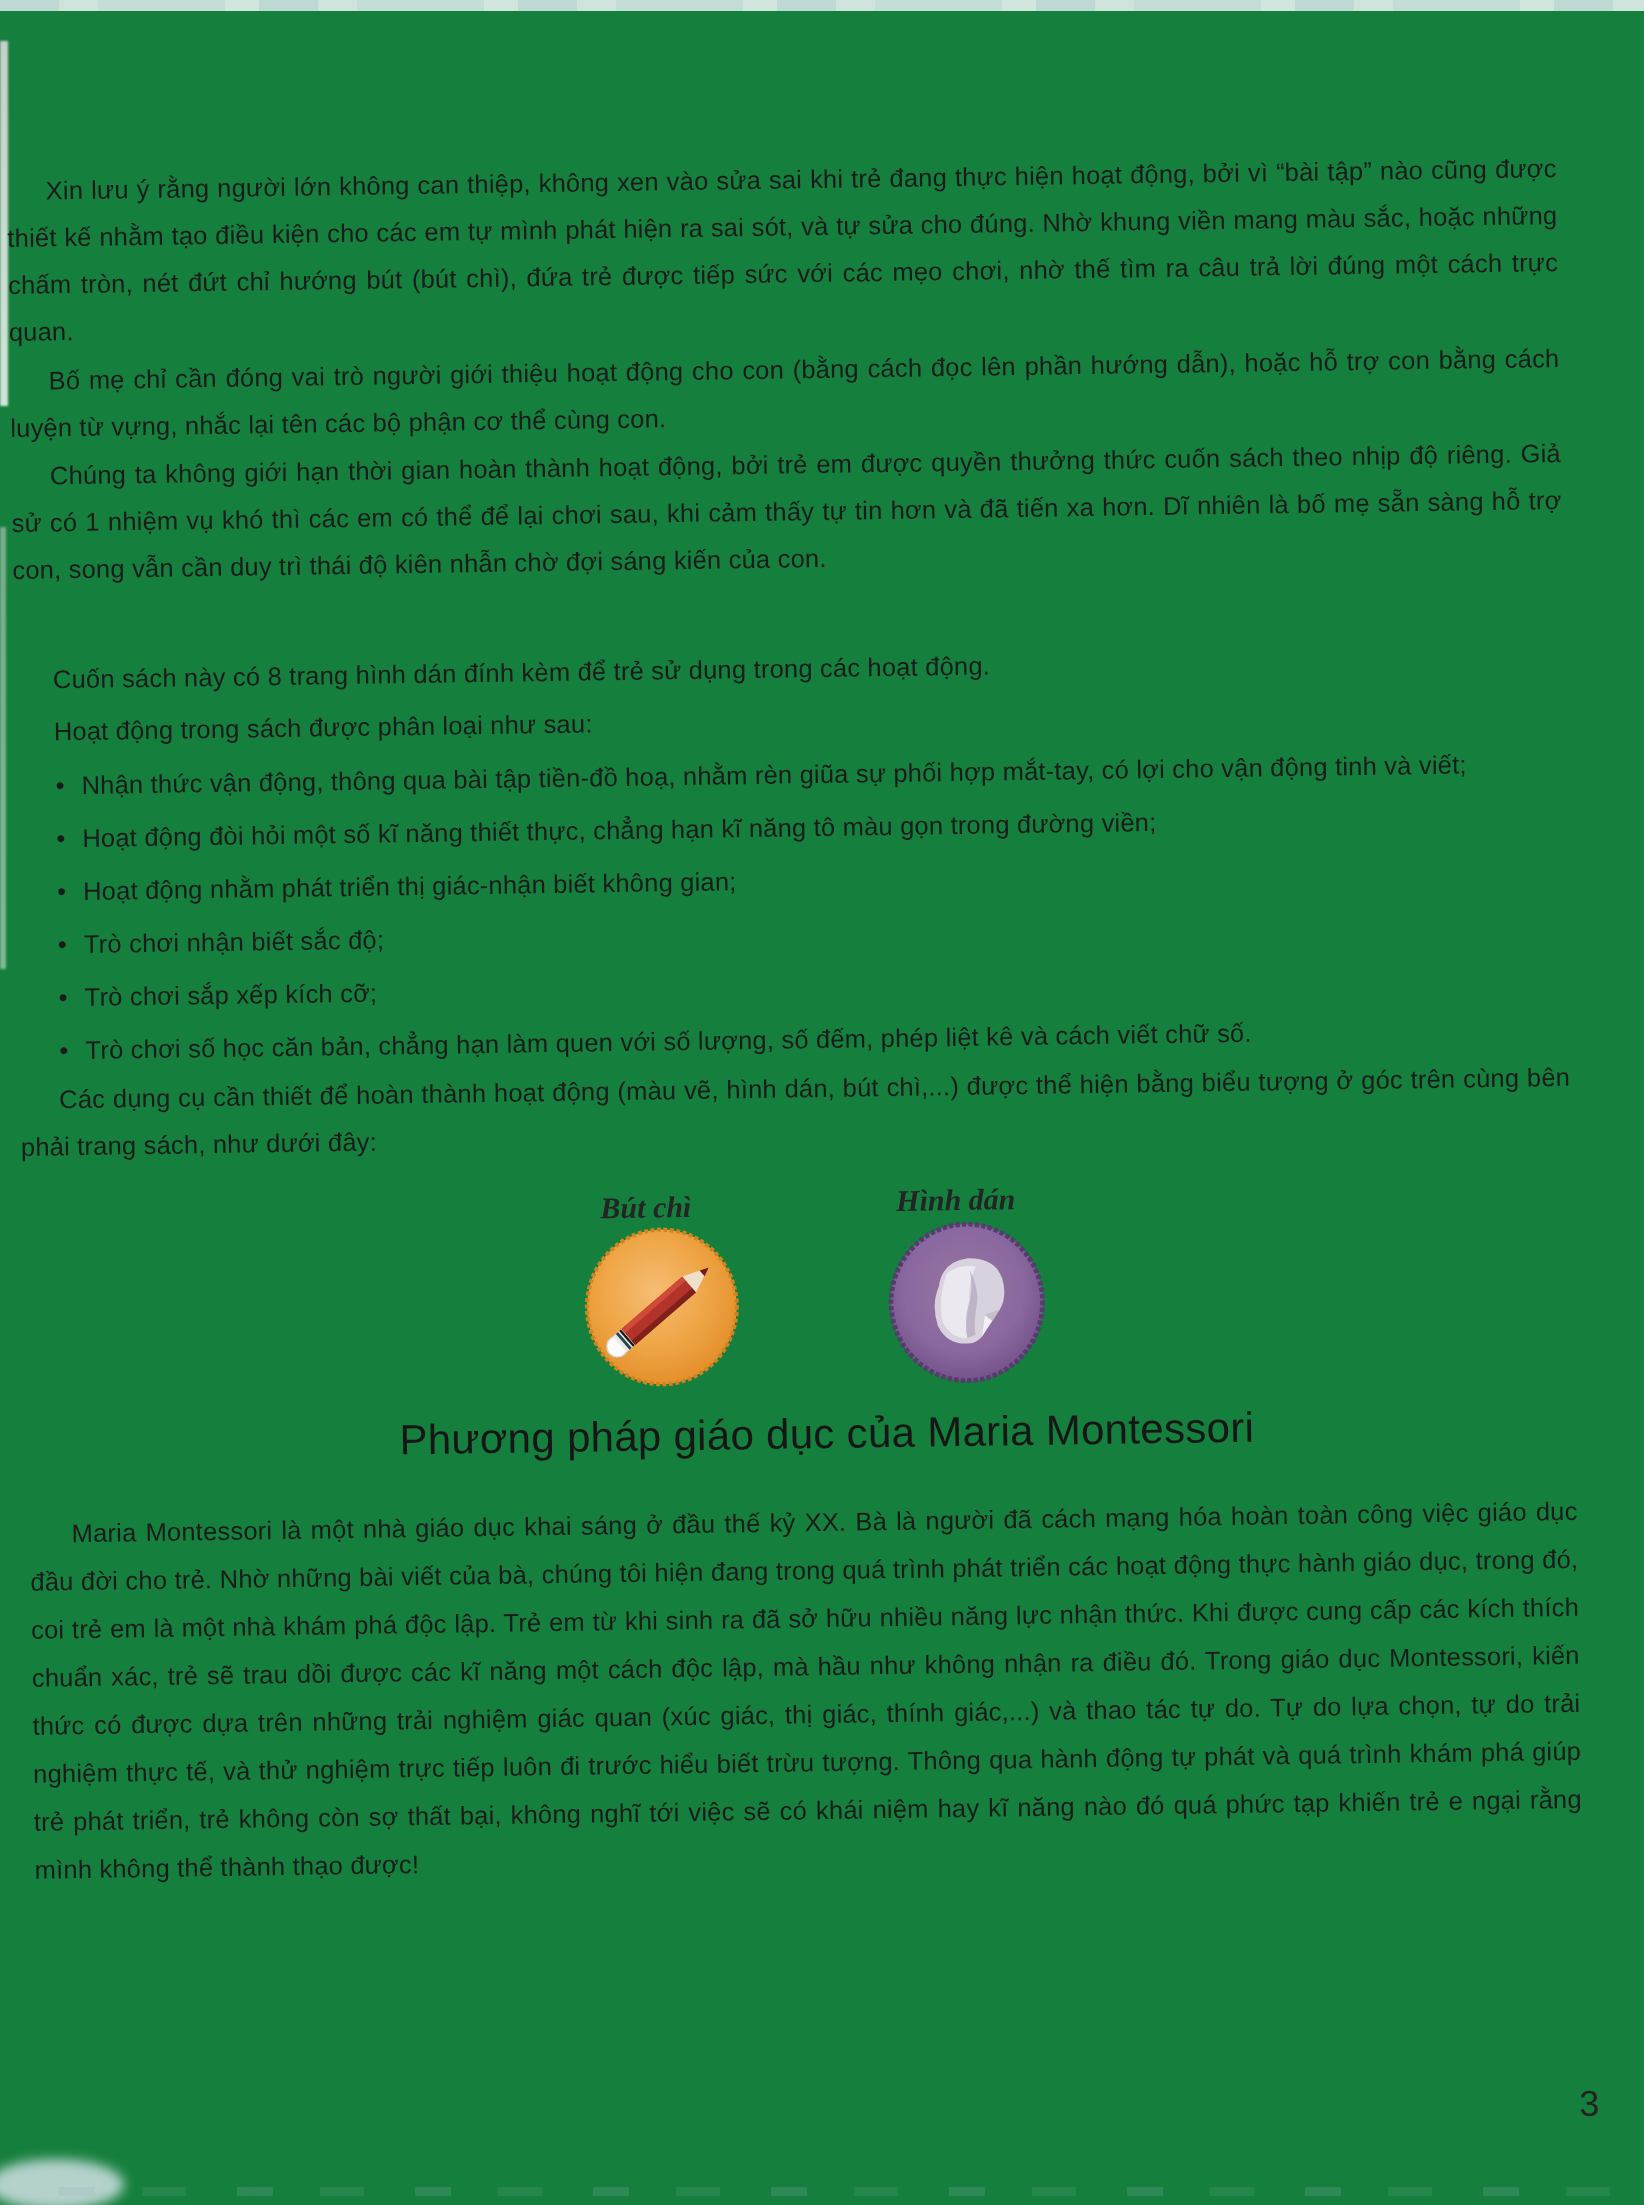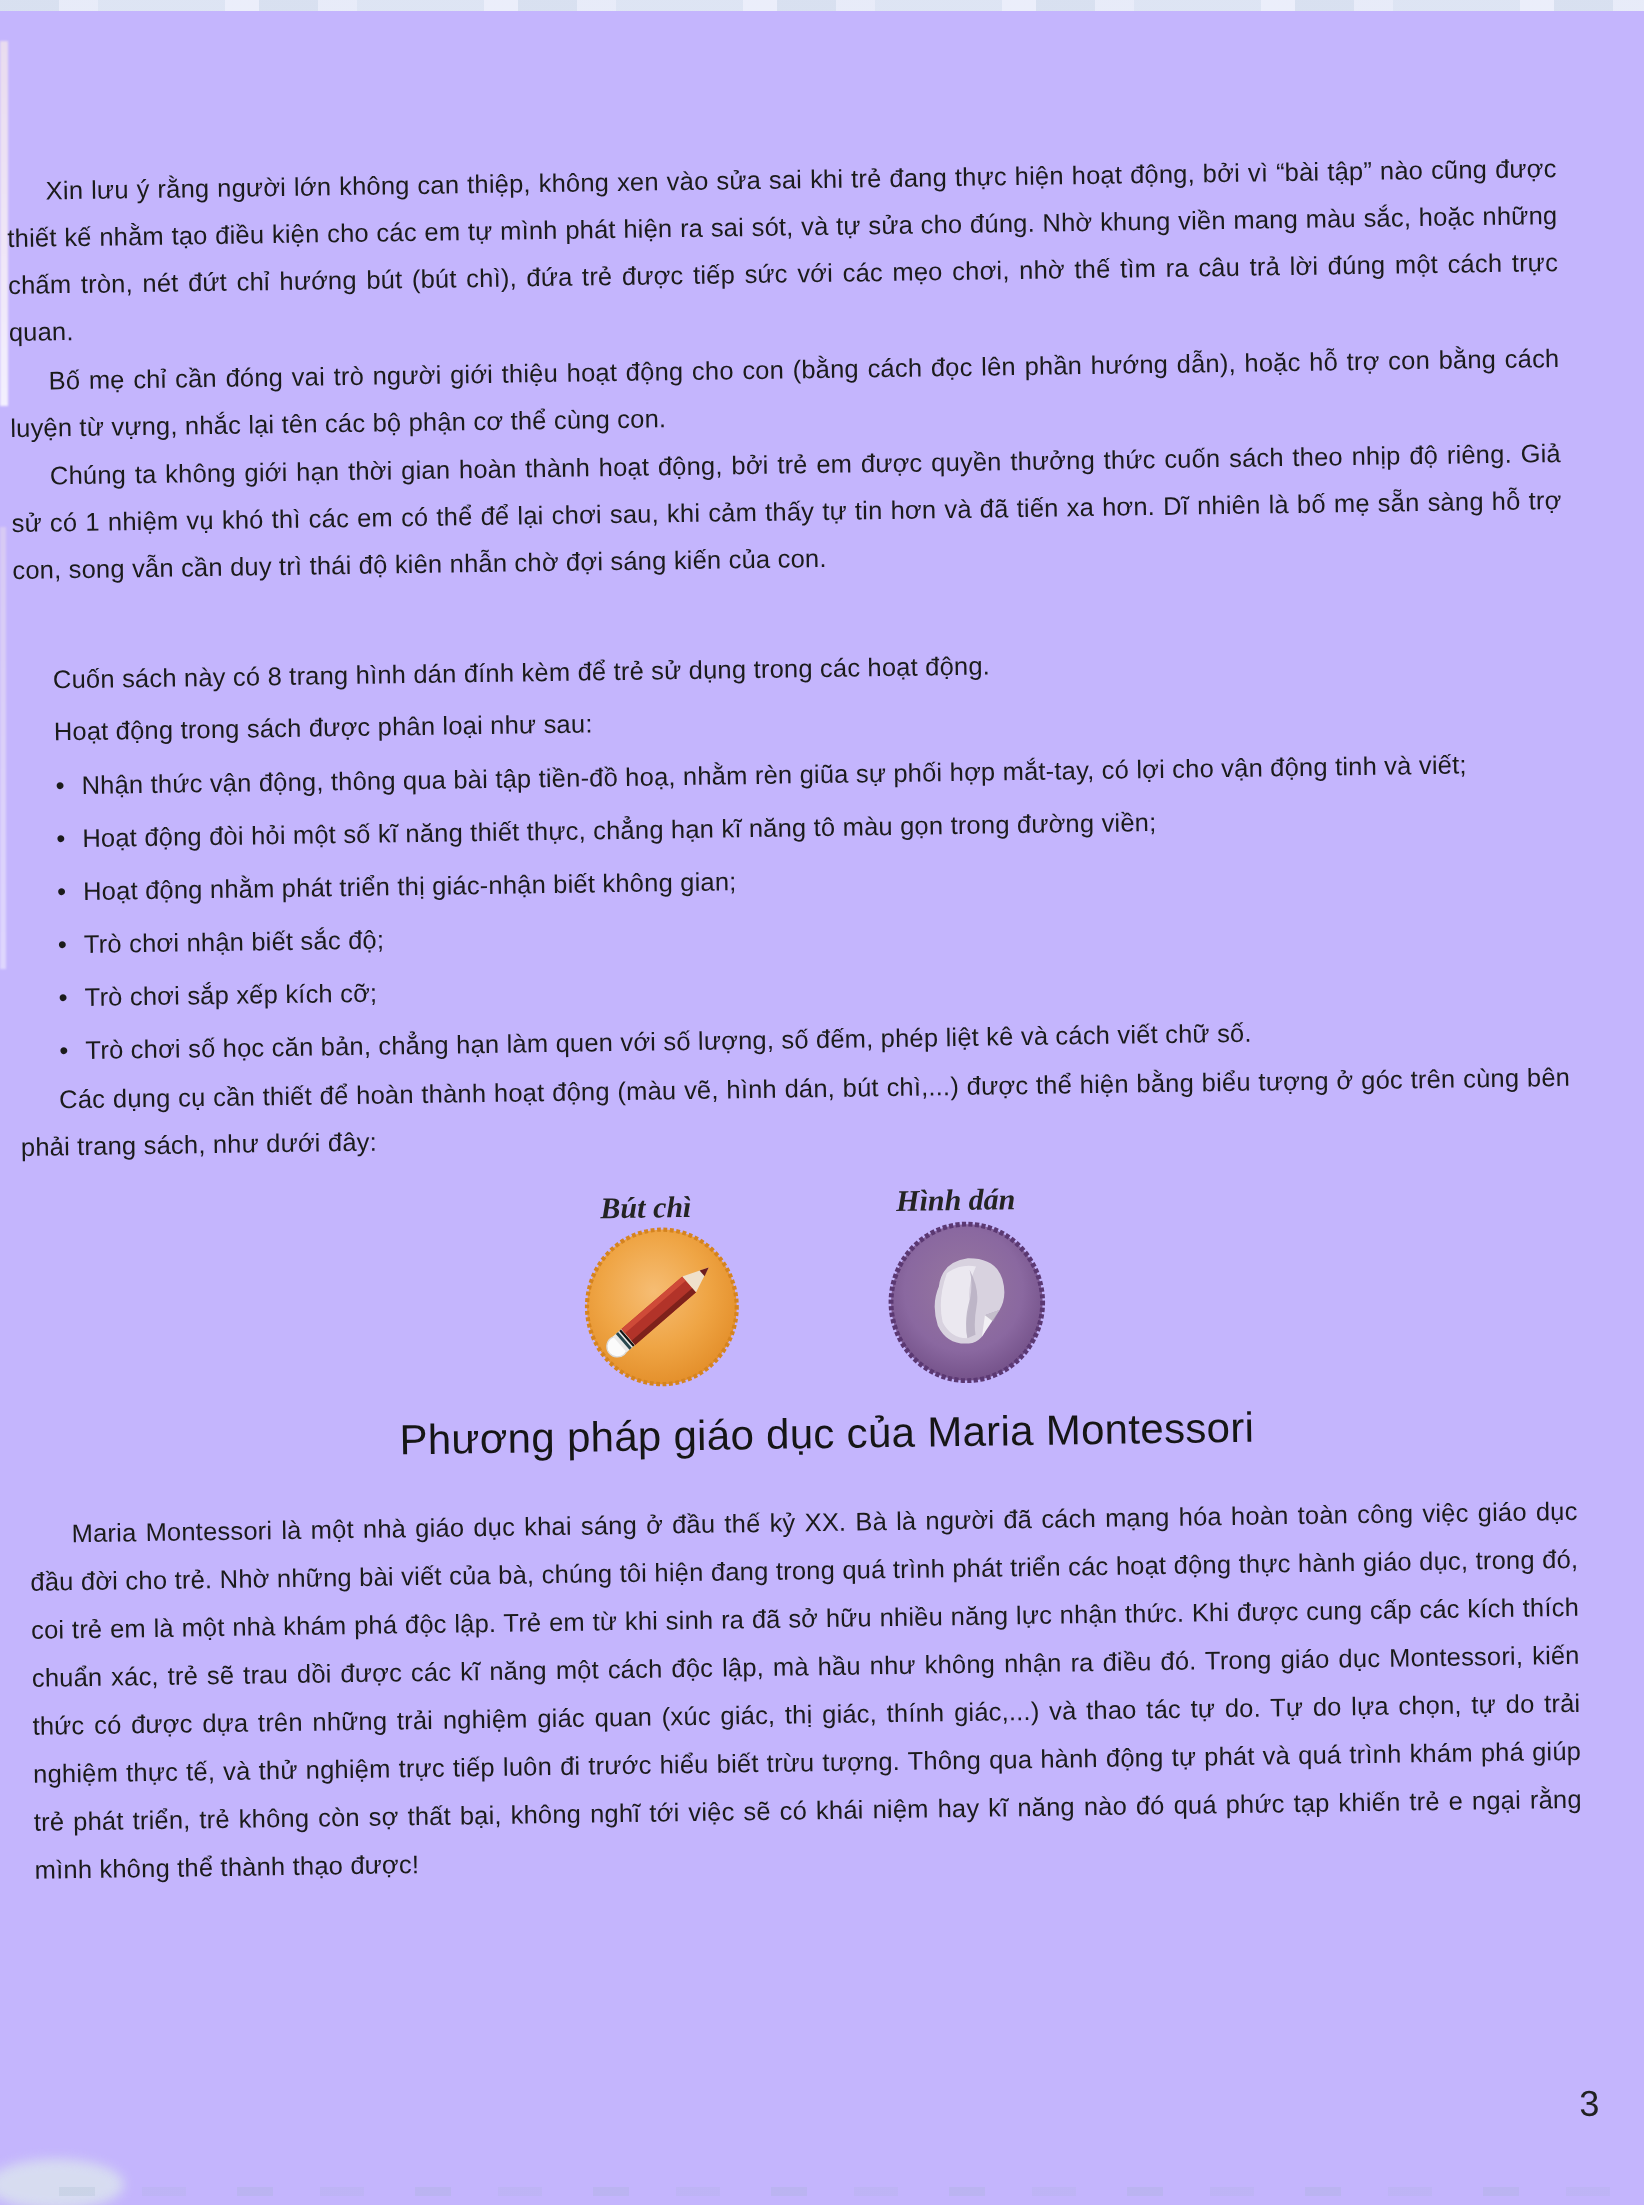--- a/index.html
+++ b/index.html
@@ -1,17 +1,17 @@
 <!DOCTYPE html>
 <html lang="vi" style="--pencil-badge: #efa545; --pencil-badge-rim: #d5831e; --pencil-red: #b23329; --pencil-red-dark: #7e211b; --pencil-red-light: #cf4a38; --sticker-badge: #8a68a0; --sticker-badge-rim: #5b3872; --sticker-paper: #d8d2df;font-size:13.6px"><head>
 <meta charset="utf-8">
 <style>
   html,body{margin:0;padding:0;background:#ffffff;}
   .page{
-    position:relative;width:1645px;height:2205px;background:#c4b5fd;
+    position:relative;width:1645px;height:2205px;background:#15803d;
     overflow:hidden;font-family:"Liberation Sans",sans-serif;color:#1b1b1b;
   }
   
   .edge-top{
     position:absolute;top:0;left:0;right:0;height:11px;opacity:.85;
     background:repeating-linear-gradient(90deg,#dce8ee 0 59px,#eef5f8 59px 98px,#e2edf2 98px 225px,#f2f8fa 225px 259px);
   }
   .edge-left{
     position:absolute;left:0;top:41px;width:7.6px;height:365px;opacity:.8;filter:blur(0.8px);
     background:linear-gradient(#f3e6ec,#fbf4f7 60%,#ffffff);

